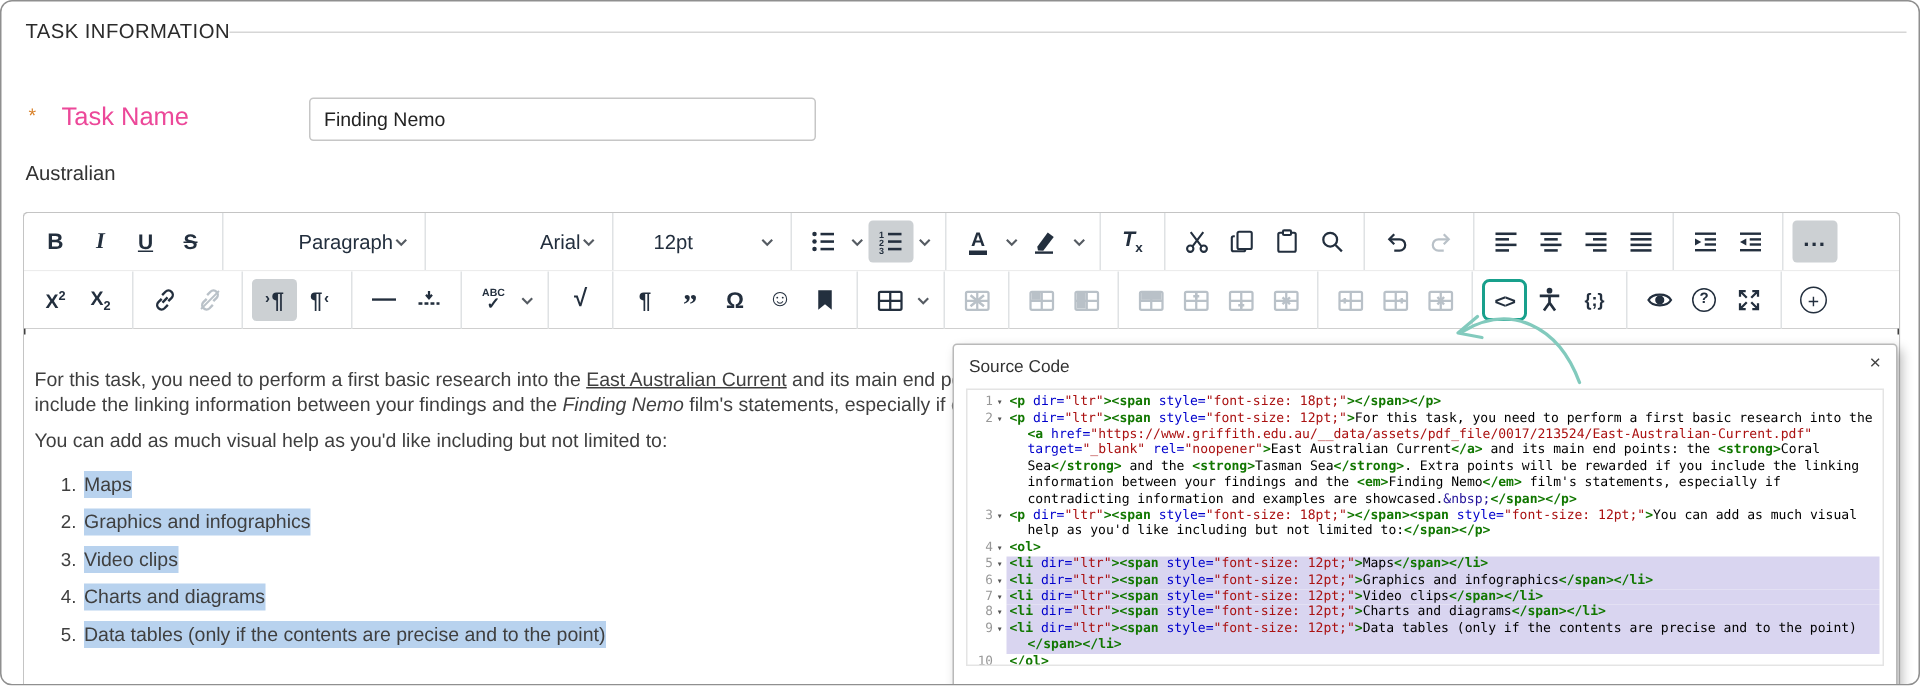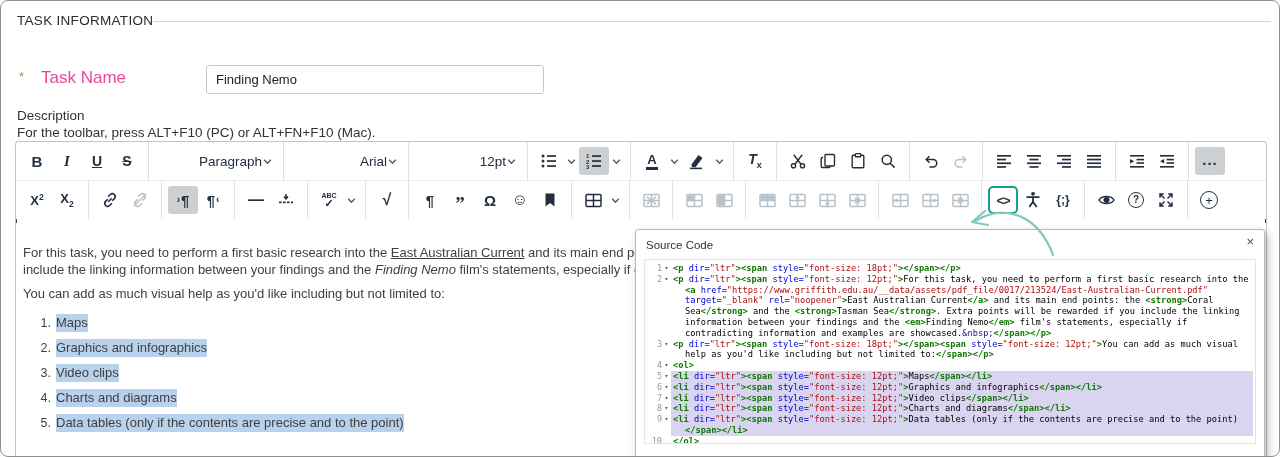--- a/index.html
+++ b/index.html
@@ -79,22 +79,21 @@
 <body>
 
 <div id="frame">
   <div class="page-title">TASK INFORMATION</div>
   <div class="title-rule"></div>
 
   <span class="req-star">*</span>
   <label class="task-label">Task Name</label>
   <input class="task-input" type="text" value="Finding Nemo" style="">
 
-  <div class="desc-label">Description</div>
-  <div class="toolbar-hint">For the toolbar, press ALT+F10 (PC) or ALT+FN+F10 (Mac).</div>
+  <div class="desc-label">Australian</div>
 
   <div id="editor">
     <div class="tb-row" id="tb-row-0">
         <div class="tb-group">
           <div class="tb-btn">
             <span class="tb-ic">
               <b style="font-size:15px">B</b>
             </span>
           </div>
           <div class="tb-btn">
@@ -127,21 +126,21 @@
           <div class="tb-select" style="width: 112px;">
             <span>Arial</span>
             <span class="tb-ic">
               <svg width="11" height="11" viewBox="0 0 10 10" fill="none" stroke="#555b62" stroke-width="1.3">
                 <path d="M2 3.5 L5 6.5 L8 3.5"></path>
               </svg>
             </span>
           </div>
         </div>
         <div class="tb-group">
-          <div class="tb-select" style="width: 106px;">
+          <div class="tb-select" style="width: 106px; gap: 44px;">
             <span>12pt</span>
             <span class="tb-ic">
               <svg width="11" height="11" viewBox="0 0 10 10" fill="none" stroke="#555b62" stroke-width="1.3">
                 <path d="M2 3.5 L5 6.5 L8 3.5"></path>
               </svg>
             </span>
           </div>
         </div>
         <div class="tb-group">
           <div class="tb-btn">

